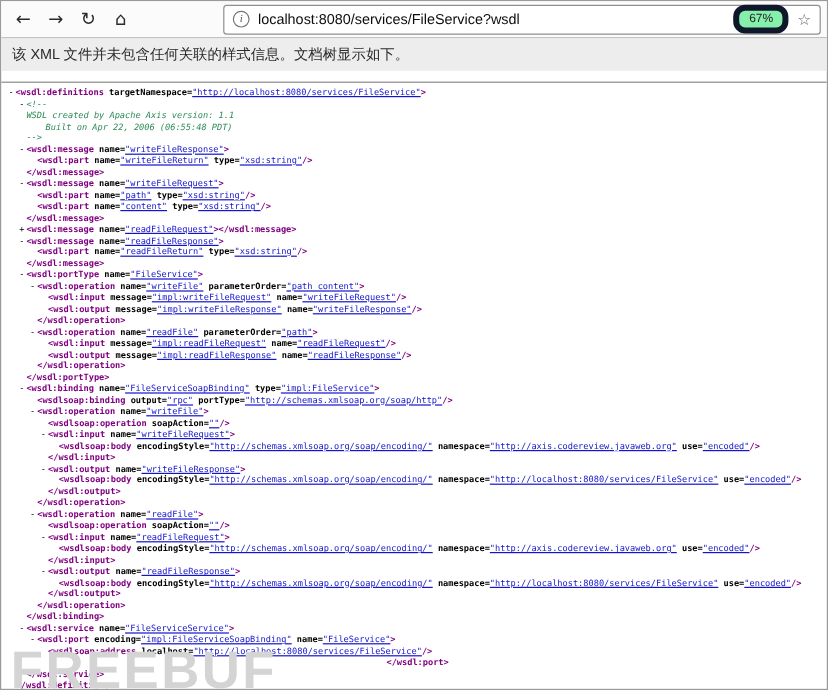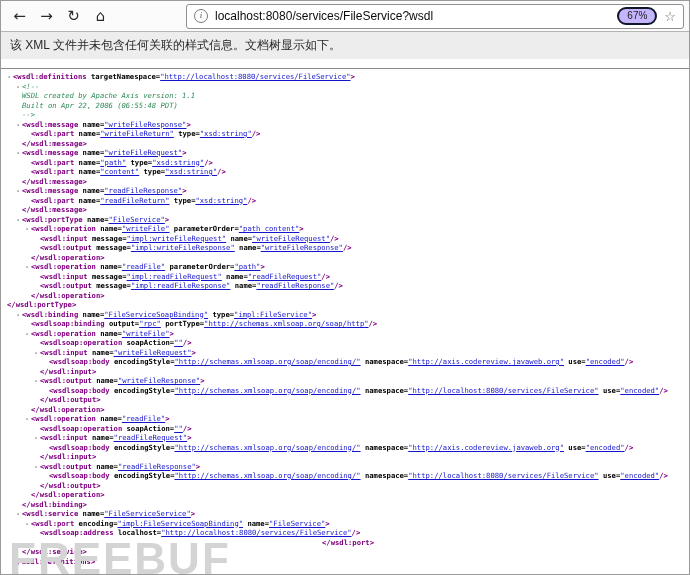--- a/index.html
+++ b/index.html
@@ -12,22 +12,22 @@
   .tbtn{width:27px;height:26px;border:none;background:transparent;font-size:15px;color:#2b2b2b;
         display:flex;align-items:center;justify-content:center;padding:0;cursor:pointer;
         font-family:"DejaVu Sans",sans-serif;}
   .spacer{width:72px;}
   .urlbar{flex:1;display:flex;align-items:center;height:23px;border:1px solid #8f8f8f;
           border-radius:3px;background:#fff;padding:0 7px;gap:7px;}
   .info-icon{width:12px;height:12px;border:1px solid #777;border-radius:50%;color:#555;
              font-size:9px;line-height:10px;text-align:center;flex:0 0 auto;
              font-style:italic;font-family:"Liberation Serif",serif;}
   .url-text{flex:1;font-size:12px;color:#0c0c0d;white-space:nowrap;overflow:hidden;}
-  .zoom-pill{font-size:10px;color:#222;border:2px solid #0f172a;border-radius:10px;
-             padding:1px 8px;line-height:12px;background:#c4b5fd;flex:0 0 auto;}
+  .zoom-pill{font-size:10px;color:#222;border:5px solid #0f172a;border-radius:10px;
+             padding:1px 8px;line-height:12px;background:#86efac;flex:0 0 auto;}
   .star{font-size:13px;color:#6b6b6b;flex:0 0 auto;line-height:1;}
   
   .banner{background:#ededed;padding:5px 9px;font-size:12px;color:#2a2a2a;}
   .sep{height:0;border-top:1px solid #8a8a8a;margin-top:9px;}
   .content{padding-top:3px;font-family:"DejaVu Sans Mono","Liberation Mono",monospace;
            font-size:7.2px;line-height:9.5px;color:#000;}
   .line{white-space:pre;}
   .marker{display:inline-block;width:6px;color:#000;}
   .tag{color:#800080;font-weight:bold;}
   .attr{color:#000;font-weight:bold;}
@@ -58,42 +58,43 @@
 
   <div class="banner">
     <span>该 XML 文件并未包含任何关联的样式信息。文档树显示如下。</span>
   </div>
   <div class="sep"></div>
 
   <div class="content" id="xml-root">
       <div class="line" style="padding-left: 6px;"><span class="marker">-</span><span class="tag">&lt;wsdl:definitions </span><span class="attr">targetNamespace=</span><span class="val">"http://localhost:8080/services/FileService"</span><span class="tag">&gt;</span></div>
       <div class="line" style="padding-left: 15px;"><span class="marker">-</span><span class="comment">&lt;!--</span></div>
       <div class="line" style="padding-left: 15px;"><span class="marker"></span><span class="comment">WSDL created by Apache Axis version: 1.1</span></div>
-      <div class="line" style="padding-left: 15px;"><span class="marker"></span><span class="comment">Built on Apr 22, 2006 (06:55:48 PDT)</span></div>
+      <div class="line" style="padding-left: 15px; margin-left: 16px;"><span class="marker"></span><span class="comment">Built on Apr 22, 2006 (06:55:48 PDT)</span></div>
       <div class="line" style="padding-left: 15px;"><span class="marker"></span><span class="comment">--&gt;</span></div>
       <div class="line" style="padding-left: 15px;"><span class="marker">-</span><span class="tag">&lt;wsdl:message </span><span class="attr">name=</span><span class="val">"writeFileResponse"</span><span class="tag">&gt;</span></div>
       <div class="line" style="padding-left: 24px;"><span class="marker"></span><span class="tag">&lt;wsdl:part </span><span class="attr">name=</span><span class="val">"writeFileReturn"</span><span class="attr"> type=</span><span class="val">"xsd:string"</span><span class="tag">/&gt;</span></div>
       <div class="line" style="padding-left: 15px;"><span class="marker"></span><span class="tag">&lt;/wsdl:message&gt;</span></div>
       <div class="line" style="padding-left: 15px;"><span class="marker">-</span><span class="tag">&lt;wsdl:message </span><span class="attr">name=</span><span class="val">"writeFileRequest"</span><span class="tag">&gt;</span></div>
       <div class="line" style="padding-left: 24px;"><span class="marker"></span><span class="tag">&lt;wsdl:part </span><span class="attr">name=</span><span class="val">"path"</span><span class="attr"> type=</span><span class="val">"xsd:string"</span><span class="tag">/&gt;</span></div>
       <div class="line" style="padding-left: 24px;"><span class="marker"></span><span class="tag">&lt;wsdl:part </span><span class="attr">name=</span><span class="val">"content"</span><span class="attr"> type=</span><span class="val">"xsd:string"</span><span class="tag">/&gt;</span></div>
       <div class="line" style="padding-left: 15px;"><span class="marker"></span><span class="tag">&lt;/wsdl:message&gt;</span></div>
+      <div class="line" style="padding-left: 15px;"><span class="marker">+</span><span class="tag">&lt;wsdl:message </span><span class="attr">name=</span><span class="val">"readFileRequest"</span><span class="tag">&gt;&lt;/wsdl:message&gt;</span></div>
       <div class="line" style="padding-left: 15px;"><span class="marker">-</span><span class="tag">&lt;wsdl:message </span><span class="attr">name=</span><span class="val">"readFileResponse"</span><span class="tag">&gt;</span></div>
       <div class="line" style="padding-left: 24px;"><span class="marker"></span><span class="tag">&lt;wsdl:part </span><span class="attr">name=</span><span class="val">"readFileReturn"</span><span class="attr"> type=</span><span class="val">"xsd:string"</span><span class="tag">/&gt;</span></div>
       <div class="line" style="padding-left: 15px;"><span class="marker"></span><span class="tag">&lt;/wsdl:message&gt;</span></div>
       <div class="line" style="padding-left: 15px;"><span class="marker">-</span><span class="tag">&lt;wsdl:portType </span><span class="attr">name=</span><span class="val">"FileService"</span><span class="tag">&gt;</span></div>
       <div class="line" style="padding-left: 24px;"><span class="marker">-</span><span class="tag">&lt;wsdl:operation </span><span class="attr">name=</span><span class="val">"writeFile"</span><span class="attr"> parameterOrder=</span><span class="val">"path content"</span><span class="tag">&gt;</span></div>
       <div class="line" style="padding-left: 33px;"><span class="marker"></span><span class="tag">&lt;wsdl:input </span><span class="attr">message=</span><span class="val">"impl:writeFileRequest"</span><span class="attr"> name=</span><span class="val">"writeFileRequest"</span><span class="tag">/&gt;</span></div>
       <div class="line" style="padding-left: 33px;"><span class="marker"></span><span class="tag">&lt;wsdl:output </span><span class="attr">message=</span><span class="val">"impl:writeFileResponse"</span><span class="attr"> name=</span><span class="val">"writeFileResponse"</span><span class="tag">/&gt;</span></div>
       <div class="line" style="padding-left: 24px;"><span class="marker"></span><span class="tag">&lt;/wsdl:operation&gt;</span></div>
       <div class="line" style="padding-left: 24px;"><span class="marker">-</span><span class="tag">&lt;wsdl:operation </span><span class="attr">name=</span><span class="val">"readFile"</span><span class="attr"> parameterOrder=</span><span class="val">"path"</span><span class="tag">&gt;</span></div>
       <div class="line" style="padding-left: 33px;"><span class="marker"></span><span class="tag">&lt;wsdl:input </span><span class="attr">message=</span><span class="val">"impl:readFileRequest"</span><span class="attr"> name=</span><span class="val">"readFileRequest"</span><span class="tag">/&gt;</span></div>
       <div class="line" style="padding-left: 33px;"><span class="marker"></span><span class="tag">&lt;wsdl:output </span><span class="attr">message=</span><span class="val">"impl:readFileResponse"</span><span class="attr"> name=</span><span class="val">"readFileResponse"</span><span class="tag">/&gt;</span></div>
       <div class="line" style="padding-left: 24px;"><span class="marker"></span><span class="tag">&lt;/wsdl:operation&gt;</span></div>
-      <div class="line" style=""><span class="marker"></span><span class="tag">&lt;/wsdl:portType&gt;</span></div>
+      <div class="line" style="padding-left: 15px;"><span class="marker"></span><span class="tag">&lt;/wsdl:portType&gt;</span></div>
       <div class="line" style="padding-left: 15px;"><span class="marker">-</span><span class="tag">&lt;wsdl:binding </span><span class="attr">name=</span><span class="val">"FileServiceSoapBinding"</span><span class="attr"> type=</span><span class="val">"impl:FileService"</span><span class="tag">&gt;</span></div>
       <div class="line" style="padding-left: 24px;"><span class="marker"></span><span class="tag">&lt;wsdlsoap:binding </span><span class="attr">output=</span><span class="val">"rpc"</span><span class="attr"> portType=</span><span class="val">"http://schemas.xmlsoap.org/soap/http"</span><span class="tag">/&gt;</span></div>
       <div class="line" style="padding-left: 24px;"><span class="marker">-</span><span class="tag">&lt;wsdl:operation </span><span class="attr">name=</span><span class="val">"writeFile"</span><span class="tag">&gt;</span></div>
       <div class="line" style="padding-left: 33px;"><span class="marker"></span><span class="tag">&lt;wsdlsoap:operation </span><span class="attr">soapAction=</span><span class="val">""</span><span class="tag">/&gt;</span></div>
       <div class="line" style="padding-left: 33px;"><span class="marker">-</span><span class="tag">&lt;wsdl:input </span><span class="attr">name=</span><span class="val">"writeFileRequest"</span><span class="tag">&gt;</span></div>
       <div class="line" style="padding-left: 42px;"><span class="marker"></span><span class="tag">&lt;wsdlsoap:body </span><span class="attr">encodingStyle=</span><span class="val">"http://schemas.xmlsoap.org/soap/encoding/"</span><span class="attr"> namespace=</span><span class="val">"http://axis.codereview.javaweb.org"</span><span class="attr"> use=</span><span class="val">"encoded"</span><span class="tag">/&gt;</span></div>
       <div class="line" style="padding-left: 33px;"><span class="marker"></span><span class="tag">&lt;/wsdl:input&gt;</span></div>
       <div class="line" style="padding-left: 33px;"><span class="marker">-</span><span class="tag">&lt;wsdl:output </span><span class="attr">name=</span><span class="val">"writeFileResponse"</span><span class="tag">&gt;</span></div>
       <div class="line" style="padding-left: 42px;"><span class="marker"></span><span class="tag">&lt;wsdlsoap:body </span><span class="attr">encodingStyle=</span><span class="val">"http://schemas.xmlsoap.org/soap/encoding/"</span><span class="attr"> namespace=</span><span class="val">"http://localhost:8080/services/FileService"</span><span class="attr"> use=</span><span class="val">"encoded"</span><span class="tag">/&gt;</span></div>
       <div class="line" style="padding-left: 33px;"><span class="marker"></span><span class="tag">&lt;/wsdl:output&gt;</span></div>

